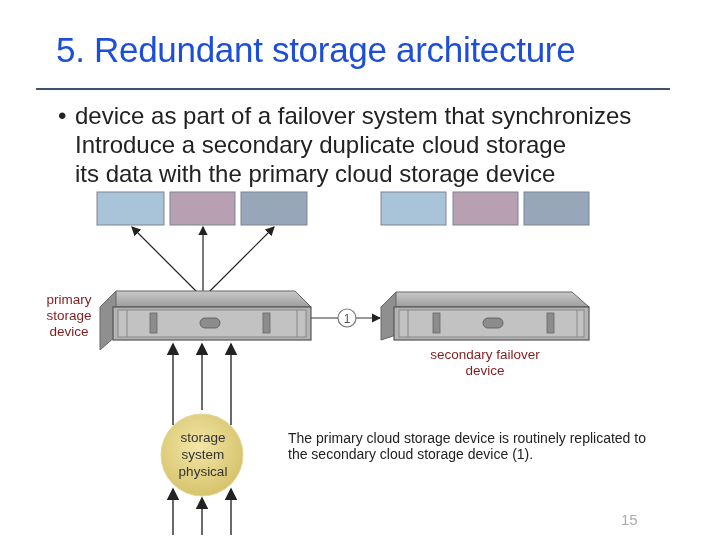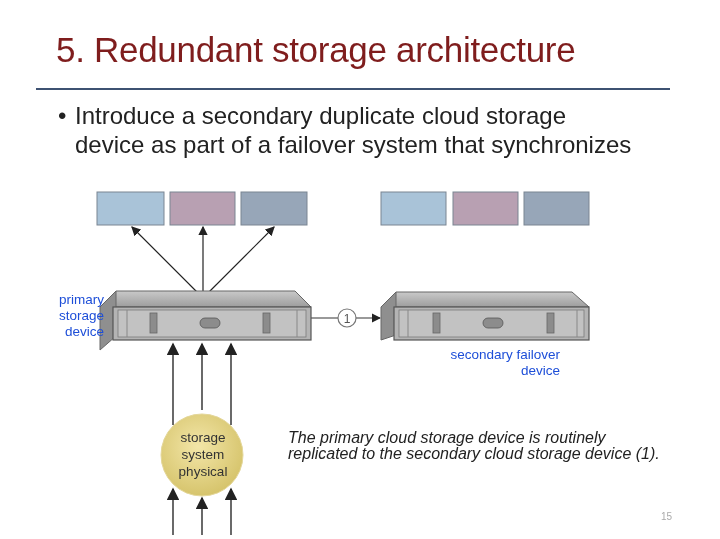--- a/index.html
+++ b/index.html
@@ -1,42 +1,43 @@
 <!DOCTYPE html>
 <html><head>
 <meta charset="utf-8">
 <style>
   html, body { margin: 0; padding: 0; background: #ffffff; }
   body { width: 720px; height: 539px; position: relative; overflow: hidden;
          font-family: "Liberation Sans", sans-serif; }
-  .title { position: absolute; left: 56px; top: 30px; font-size: 35px; color: #7f1d1d;
+  .title { position: absolute; left: 56px; top: 30px; font-size: 35px; color: #1d4ed8;
            font-family: "Liberation Sans", sans-serif; letter-spacing: -0.3px; margin: 0; font-weight: normal; }
   .rule { position: absolute; left: 36px; top: 88px; width: 634px; height: 2px; background: #3e5272; }
   .bullet { position: absolute; left: 58px; top: 101px; width: 640px; font-size: 24px; line-height: 29px; color: #222; }
   .bullet .dot { position: absolute; left: 0; top: 0; }
   .bullet .txt { position: absolute; left: 17px; top: 0; width: 630px; }
   .bullet .txt span { display: block; white-space: nowrap; }
   svg.diagram { position: absolute; left: 0; top: 0; }
-  .lbl { position: absolute; font-size: 13.5px; color: #1d4ed8; text-align: right; line-height: 16px; }
-  .note { position: absolute; left: 288px; top: 430px; width: 380px; font-size: 16px; color: #222; line-height: 16px; font-style: italic; }
+  .lbl { position: absolute; font-size: 13.5px; color: #7f1d1d; text-align: center; line-height: 16px; }
+  .note { position: absolute; left: 288px; top: 430px; width: 380px; font-size: 14px; color: #222; line-height: 16px; }
   .note p { margin: 0 0 16px 0; }
-  .page-num { position: absolute; left: 661px; top: 511px; font-size: 10px; color: #aaa; }
+  .page-num { position: absolute; left: 621px; top: 511px; font-size: 15px; color: #aaa; }
   .gw-label { position: absolute; left: 163px; top: 429px; width: 80px; text-align: center; font-size: 13.5px; line-height: 17px; color: #333; }
 </style>
 </head>
 <body>
 
 <h1 class="title">5. Redundant storage architecture</h1>
 <div class="rule"></div>
 
 <div class="bullet">
   <span class="dot">•</span>
   <div class="txt">
+    <span>device as part of a failover system that synchronizes</span>
     <span>Introduce a secondary duplicate cloud storage</span>
-    <span>device as part of a failover system that synchronizes</span>
+    <span>its data with the primary cloud storage device</span>
   </div>
 </div>
 
 <svg class="diagram" width="720" height="539" viewBox="0 0 720 539">
   <defs>
     <marker id="arr" markerWidth="8" markerHeight="8" refX="7" refY="4" orient="auto">
       <path d="M0,0 L8,4 L0,8 z" fill="#222"></path>
     </marker>
     <radialGradient id="gw" cx="45%" cy="40%" r="60%">
       <stop offset="0%" stop-color="#f3e6a8"></stop>

